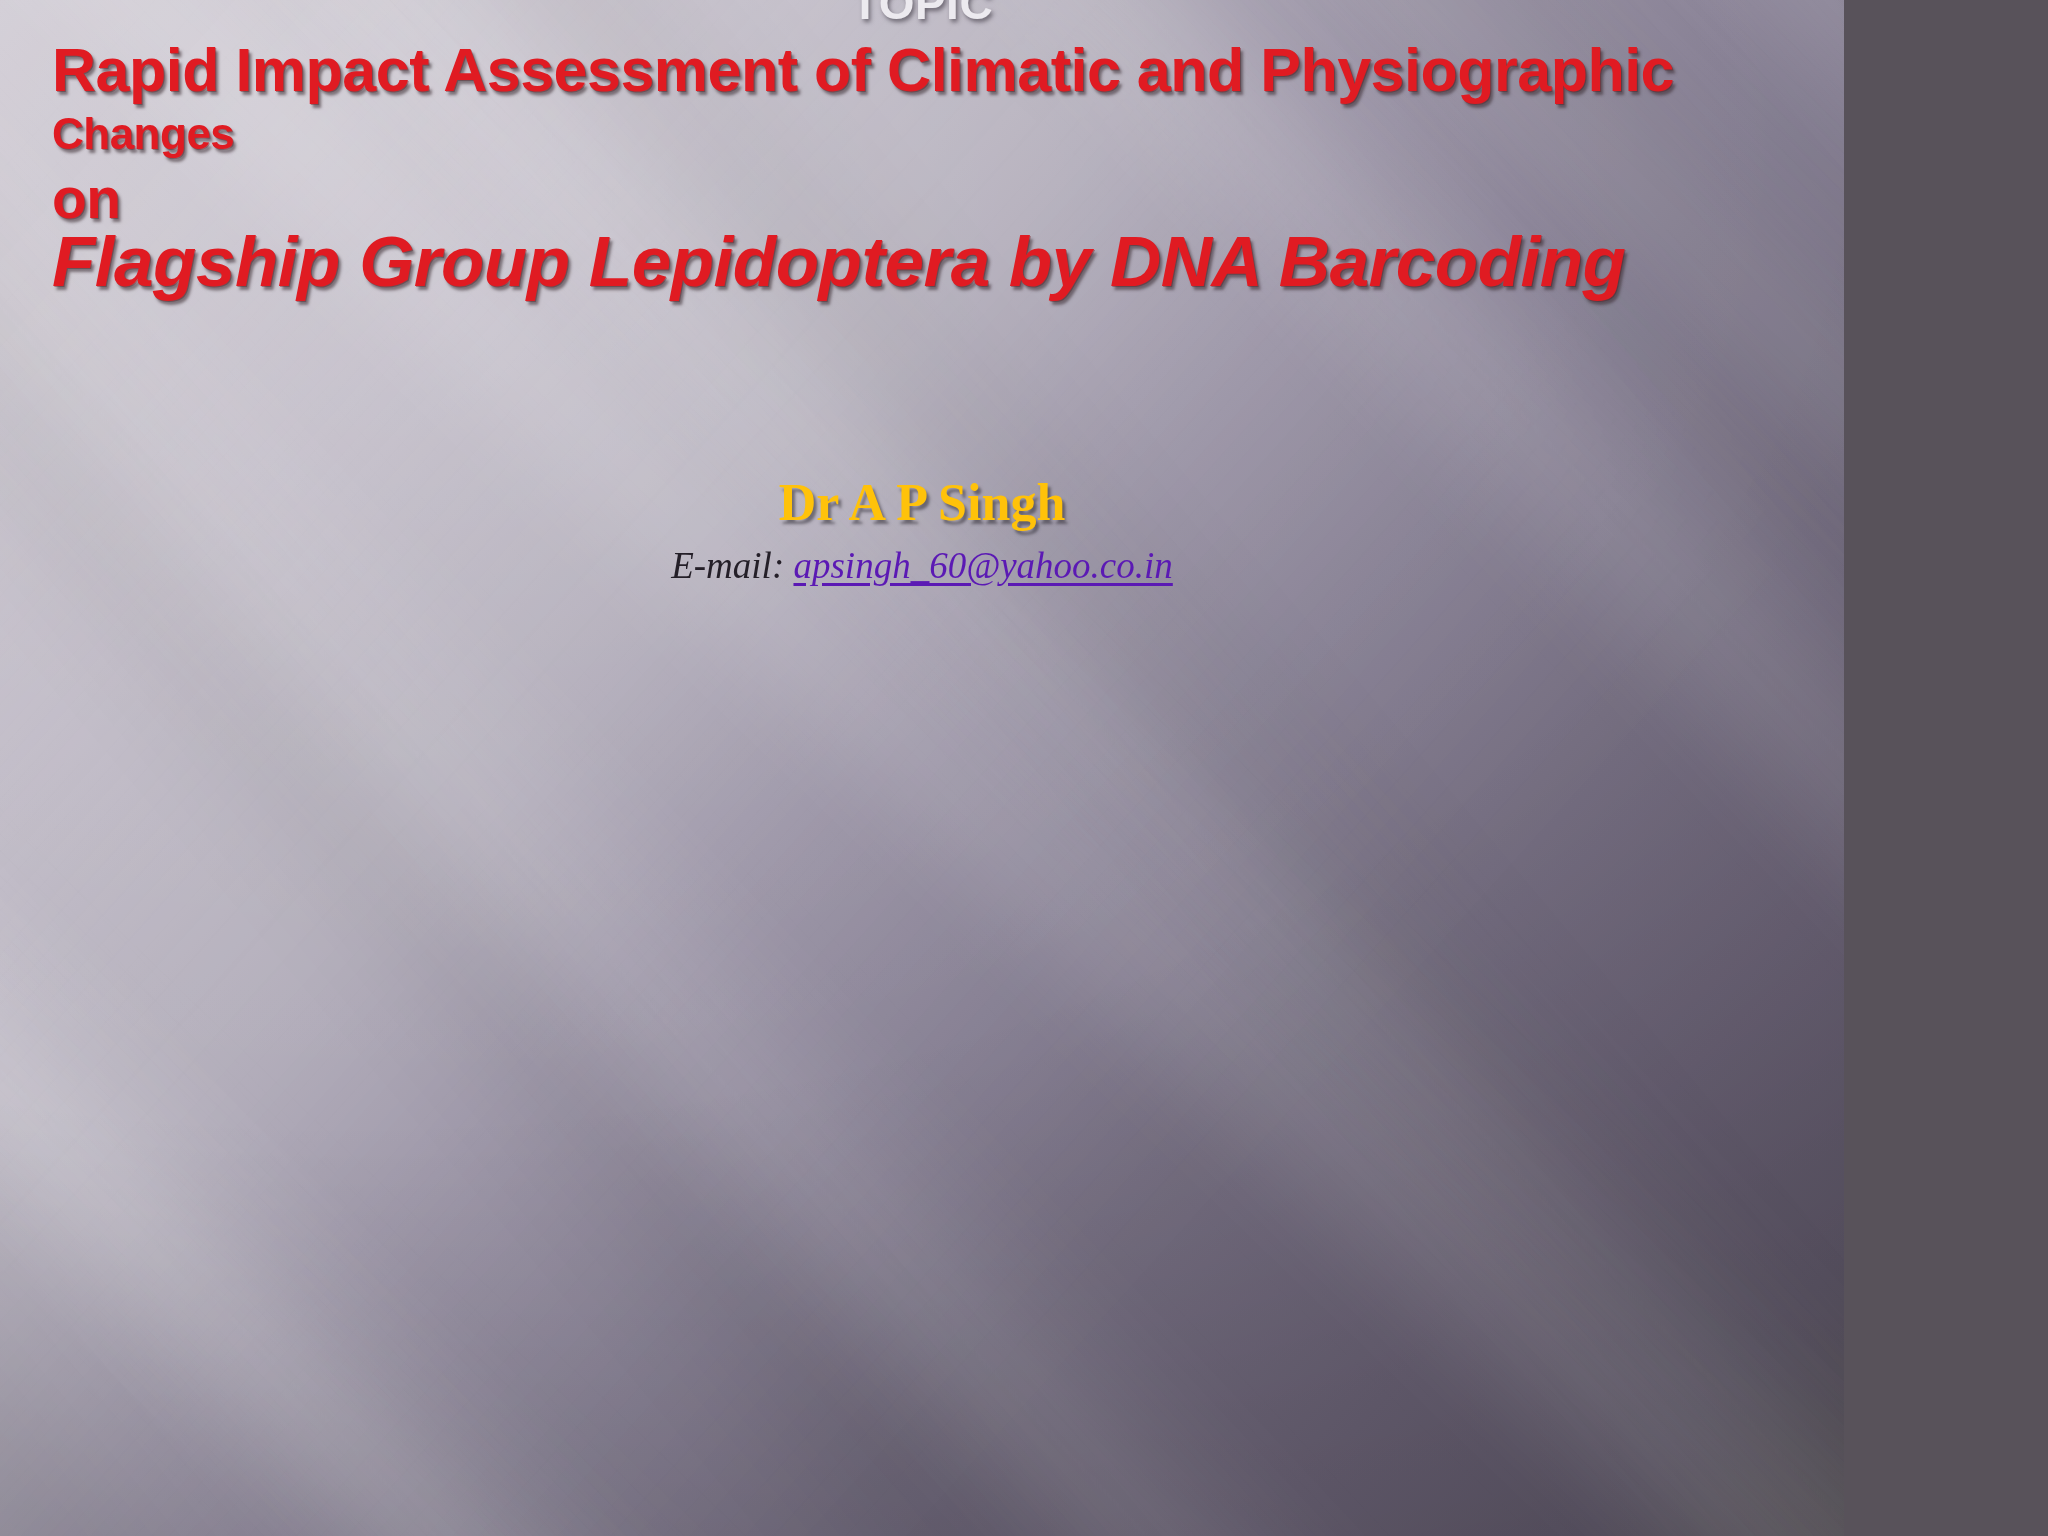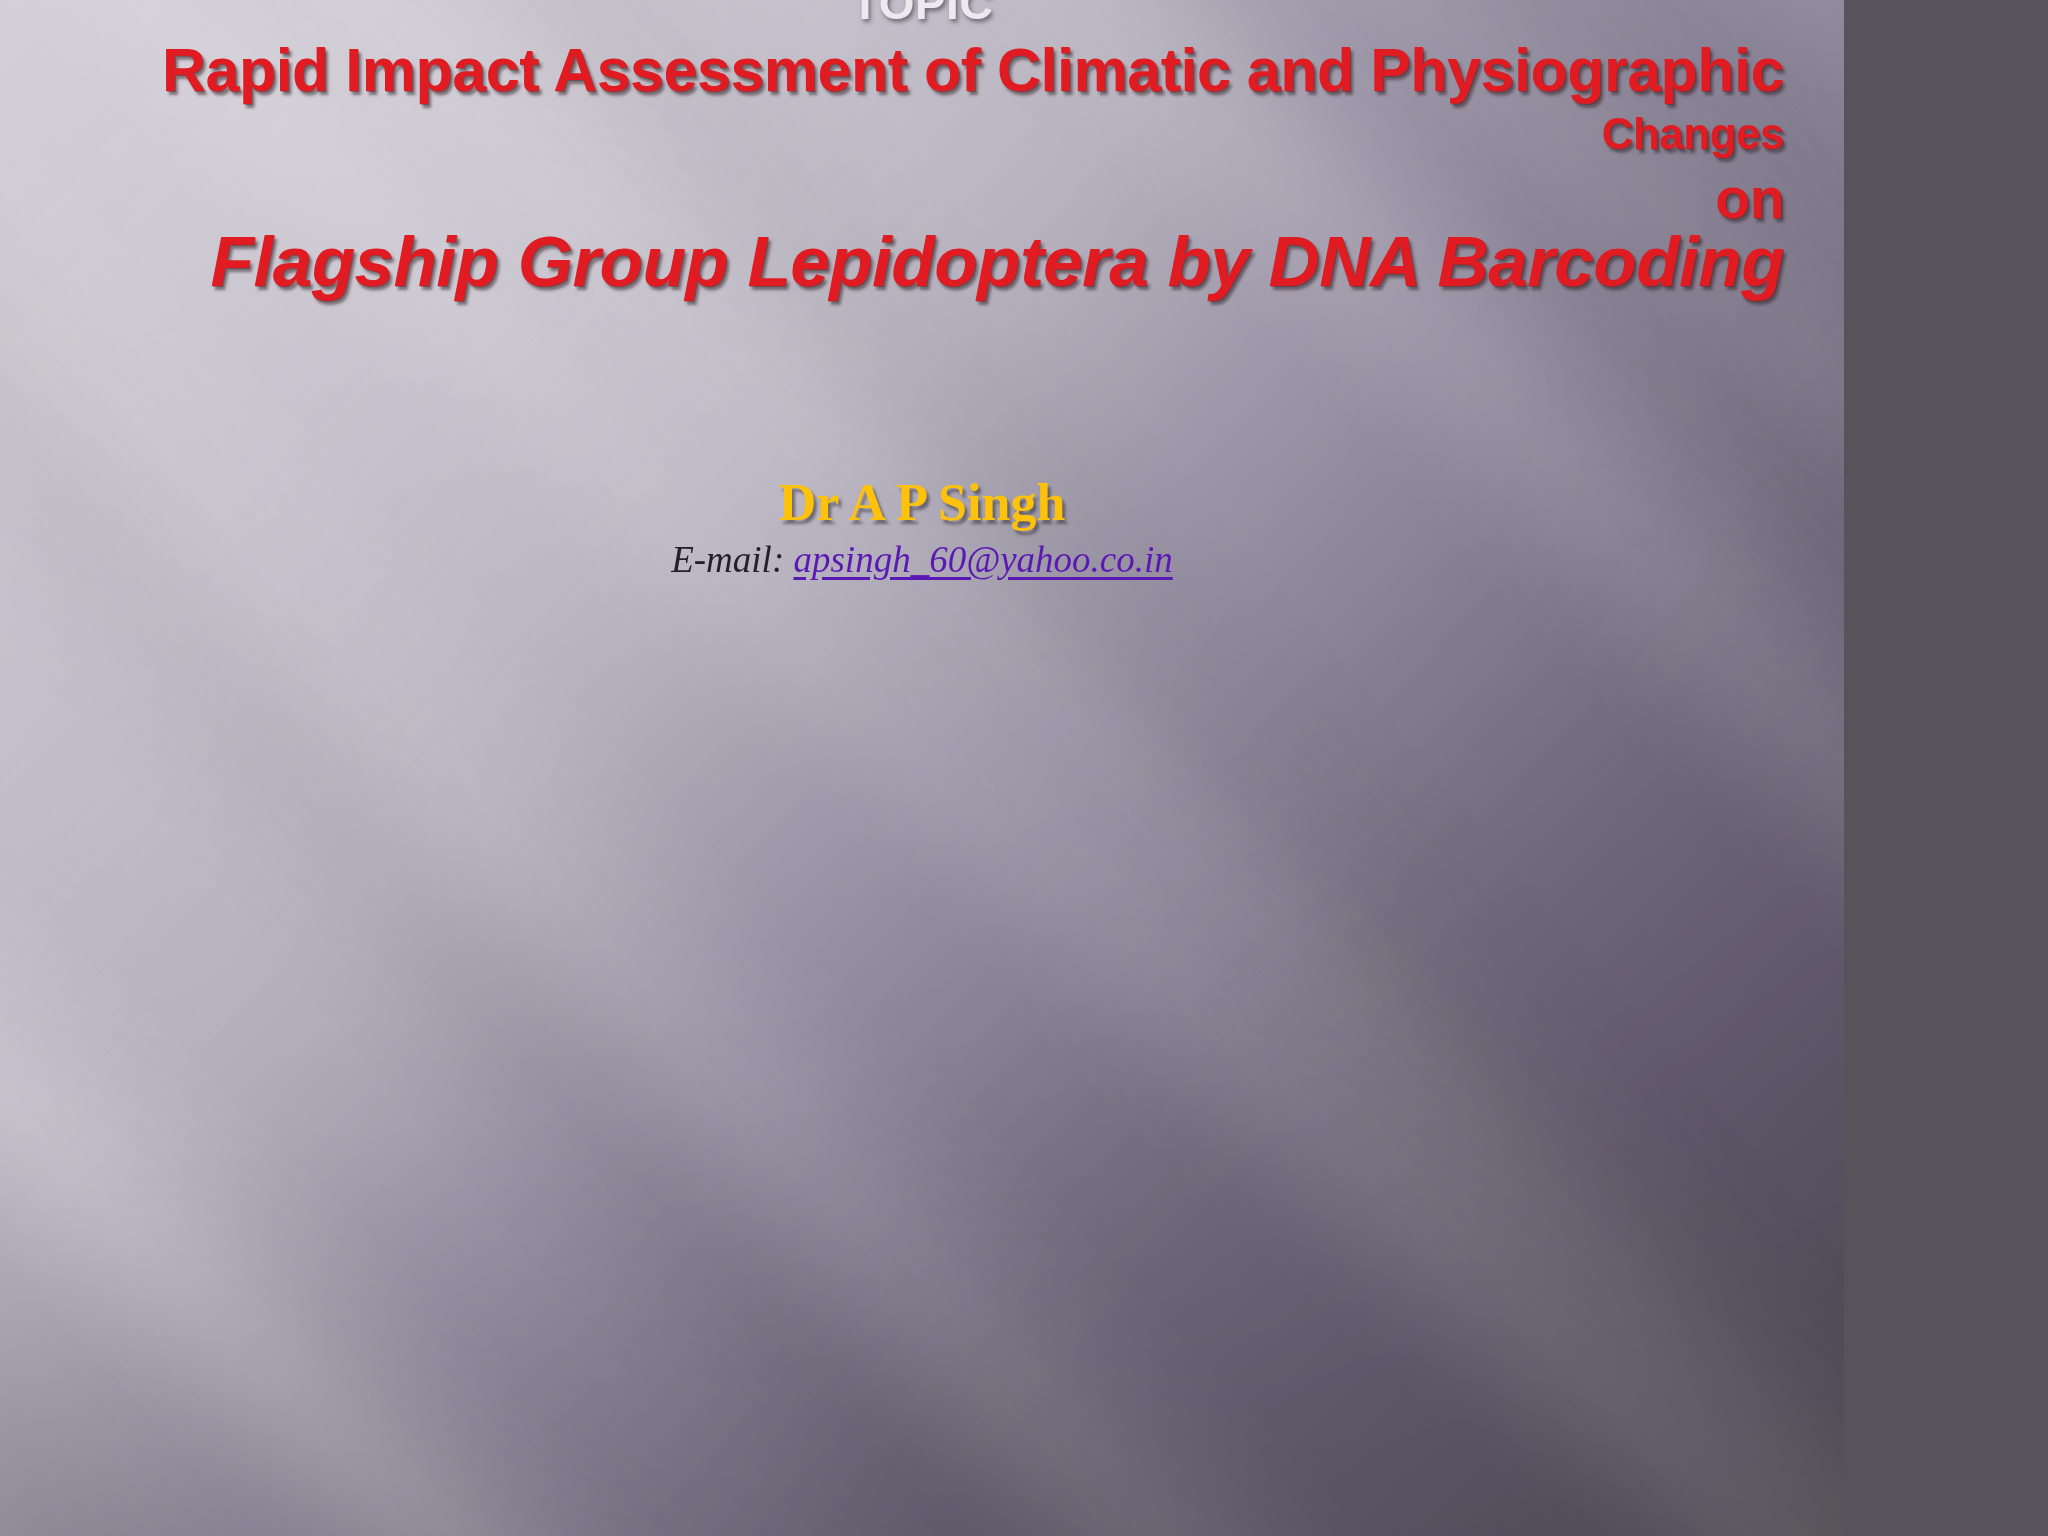--- a/index.html
+++ b/index.html
@@ -133,21 +133,21 @@
     color: #eceaef;
     text-shadow: 2px 3px 4px rgba(40,35,45,0.55);
   }
 
   
   .title-block {
     position: absolute;
     top: 38px;
     left: 52px;
     right: 60px;
-    text-align: right;
+    text-align: left;
   }
   .title-line {
     font-family: "Liberation Sans", sans-serif;
     font-weight: bold;
     color: #e01b22;
     font-size: 62px;
     line-height: 64px;
     letter-spacing: -0.5px;
     text-shadow:
         3px 4px 3px rgba(55,40,45,0.55),
@@ -184,21 +184,21 @@
     color: #231f2a;
     text-shadow: 0 1px 1px rgba(255,255,255,0.10);
   }
   .affiliation .aff-line { display: block; white-space: nowrap; }
   .email-line {
     font-family: "Liberation Serif", serif;
     font-style: italic;
     font-size: 37px;
     line-height: 44px;
     color: #241f28;
-    margin-top: 7px;
+    margin-top: 13px;
   }
   .email-link {
     font-family: "Liberation Serif", serif;
     font-style: italic;
     color: #5b19b4;
     text-decoration: underline;
     text-decoration-color: #5b19b4;
     text-underline-offset: 5px;
   }
 </style>

